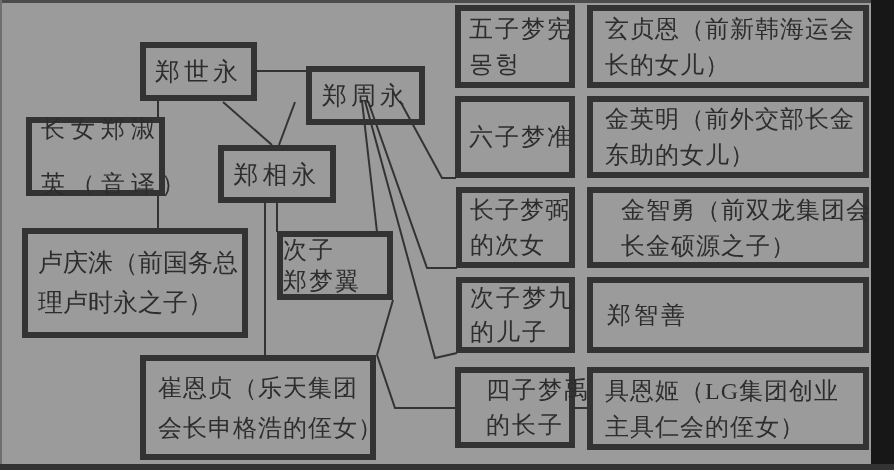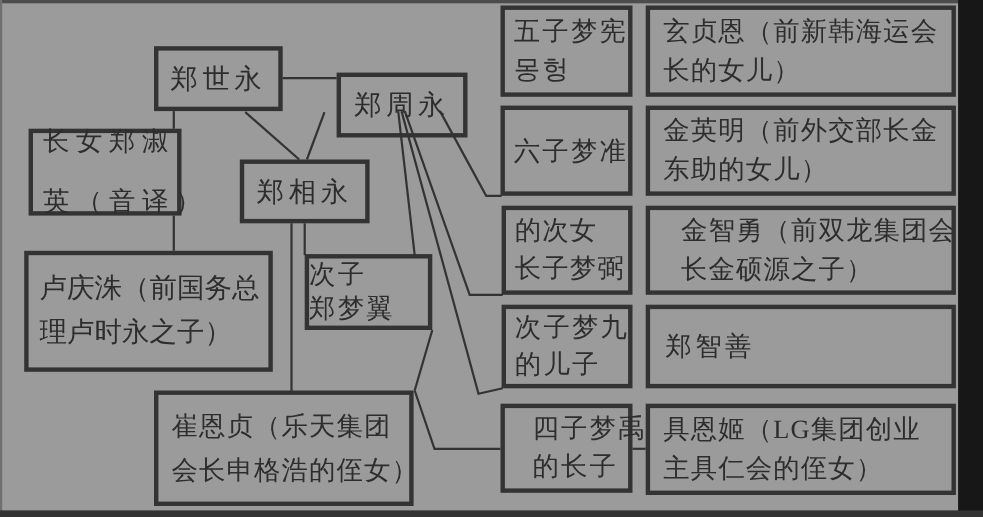--- a/index.html
+++ b/index.html
@@ -3,21 +3,21 @@
 <meta charset="utf-8">
 <style>
   html,body{margin:0;padding:0;}
   body{font-family:"Liberation Serif","DejaVu Serif",serif;}
   #stage{position:relative;width:894px;height:470px;overflow:hidden;background:#9b9b9b;}
   #frame-top{position:absolute;left:0;top:0;width:894px;height:3px;background:#4c4c4c;}
   #frame-left{position:absolute;left:0;top:0;width:2px;height:470px;background:#6f6f6f;}
   #frame-right{position:absolute;top:0;right:0;width:23px;height:470px;background:#171717;}
   #frame-bottom{position:absolute;left:0;bottom:0;width:894px;height:6px;background:#333333;}
   #edges{position:absolute;left:0;top:0;}
-  .box{position:absolute;box-sizing:border-box;border:4px solid #bef264;color:#2d2d2d;
+  .box{position:absolute;box-sizing:border-box;border:6px solid #bef264;color:#2d2d2d;
        display:flex;flex-direction:column;justify-content:center;}
   .box .line{display:block;white-space:nowrap;}
 </style>
 </head>
 <body>
 
 <div id="stage" style="background: rgb(155, 155, 155); color: rgb(45, 45, 45);">
   <svg id="edges" width="894" height="470" viewBox="0 0 894 470">
       <polyline points="257,71 306,71" fill="none" stroke="#333333" stroke-width="2"></polyline>
       <polyline points="223,102 272,145" fill="none" stroke="#333333" stroke-width="2"></polyline>
@@ -64,22 +64,22 @@
       <span class="line" style="line-height: 40px;">会长申格浩的侄女）</span>
     </div>
     <div class="box" style="left: 455px; top: 5px; width: 120px; height: 83px; font-size: 24px; letter-spacing: 2px; text-align: left; border-color: rgb(51, 51, 51); padding-left: 8px;">
       <span class="line" style="line-height: 35px;">五子梦宪</span>
       <span class="line" style="line-height: 35px;">몽헝</span>
     </div>
     <div class="box" style="left: 455px; top: 96px; width: 120px; height: 82px; font-size: 24px; letter-spacing: 2px; text-align: left; border-color: rgb(51, 51, 51); padding-left: 8px;">
       <span class="line">六子梦准</span>
     </div>
     <div class="box" style="left: 456px; top: 187px; width: 119px; height: 81px; font-size: 24px; letter-spacing: 1px; text-align: left; border-color: rgb(51, 51, 51); padding-left: 8px;">
+      <span class="line" style="line-height: 35px;">长子梦弼</span>
       <span class="line" style="line-height: 35px;">的次女</span>
-      <span class="line" style="line-height: 35px;">长子梦弼</span>
     </div>
     <div class="box" style="left: 456px; top: 277px; width: 119px; height: 76px; font-size: 24px; letter-spacing: 2px; text-align: left; border-color: rgb(51, 51, 51); padding-left: 8px;">
       <span class="line" style="line-height: 34px;">次子梦九</span>
       <span class="line" style="line-height: 34px;">的儿子</span>
     </div>
     <div class="box" style="left: 455px; top: 367px; width: 120px; height: 81px; font-size: 24px; letter-spacing: 2px; text-align: left; border-color: rgb(51, 51, 51); padding-left: 25px;">
       <span class="line" style="line-height: 35px;">四子梦禹</span>
       <span class="line" style="line-height: 35px;">的长子</span>
     </div>
     <div class="box" style="left: 587px; top: 5px; width: 282px; height: 83px; font-size: 24px; letter-spacing: 1px; text-align: left; border-color: rgb(51, 51, 51); padding-left: 12px;">

